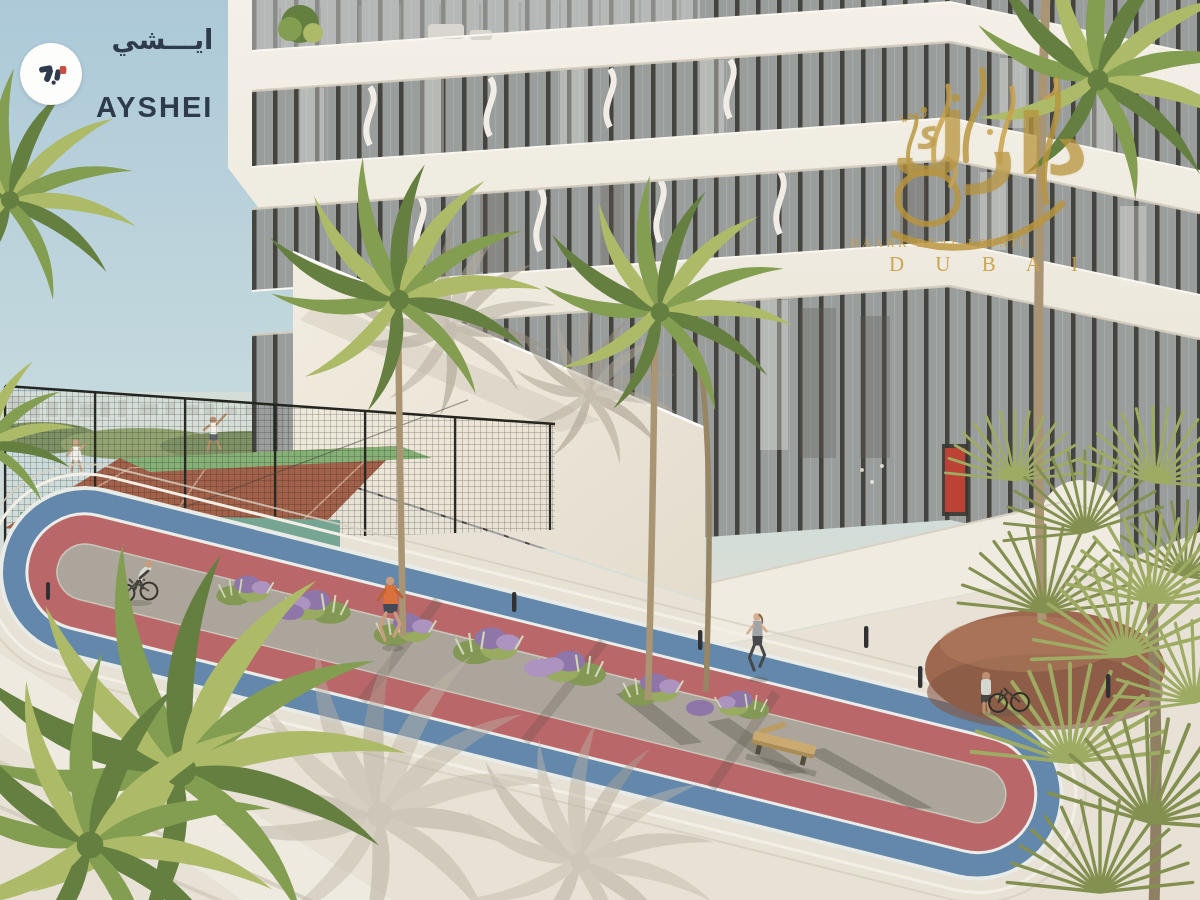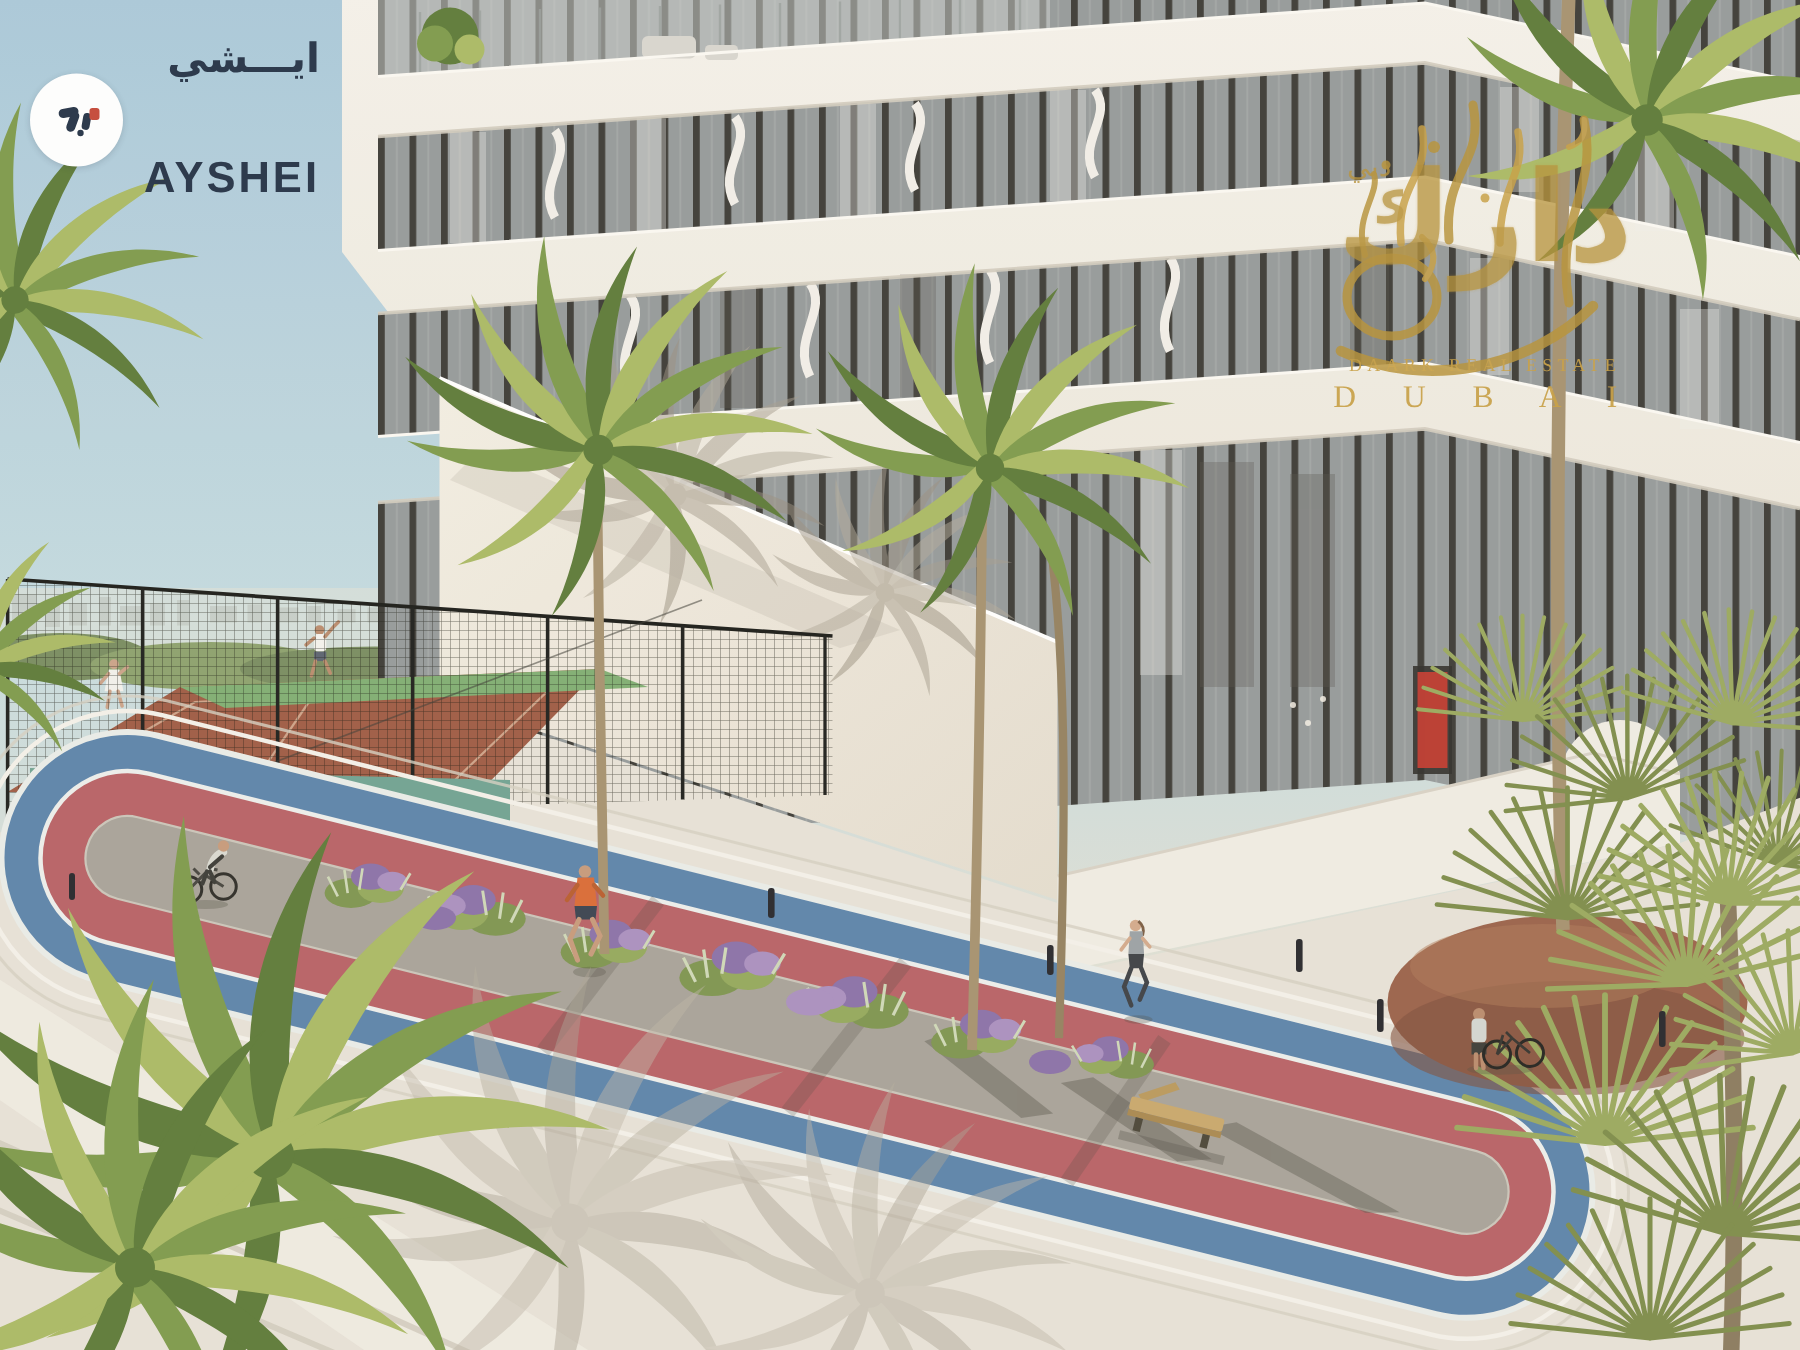--- a/index.html
+++ b/index.html
@@ -11,31 +11,31 @@
   .fan2{stroke:var(--c-fan-dark);stroke-width:2.1;stroke-linecap:round}
   .goldstroke{stroke:var(--c-gold);fill:none;stroke-linecap:round}
   .goldstroke2{stroke:var(--c-gold-light);fill:none;stroke-linecap:round}
 
   
   #ayshei{position:absolute;left:20px;top:26px;display:flex;align-items:center;gap:14px;}
   #ayshei .disc{width:62px;height:62px;border-radius:50%;background:#fdfdfc;
     box-shadow:0 1px 4px rgba(40,50,60,.18);display:flex;align-items:center;justify-content:center;}
   #ayshei .txt{display:flex;flex-direction:column;line-height:1;color:var(--c-navy);gap:32px;}
   #ayshei .ar{font-family:"DejaVu Sans",sans-serif;font-weight:bold;font-size:27px;direction:rtl;}
-  #ayshei .lat{font-weight:bold;font-size:29px;letter-spacing:2px;margin-top:20px;}
+  #ayshei .lat{font-weight:bold;font-size:29px;letter-spacing:2px;margin-top:8px;}
 
   
   #daark{position:absolute;left:850px;top:38px;width:280px;height:250px;opacity:.93;}
   #daark .cal-sm{position:absolute;left:48px;top:62px;font-family:"DejaVu Sans",sans-serif;
     font-size:19px;color:var(--c-gold);direction:rtl;opacity:.85;}
   #daark .cal-main{position:absolute;left:0;top:58px;width:100%;text-align:center;
     font-family:"DejaVu Sans",sans-serif;font-weight:bold;font-size:84px;color:var(--c-gold);
     direction:rtl;opacity:.82;text-shadow:0 0 2px rgba(185,149,63,.5);}
   #daark svg{position:absolute;left:0;top:14px;}
-  #daark .l1{position:absolute;top:198px;width:100%;text-align:center;
+  #daark .l1{position:absolute;top:198px;width:100%;
     font-family:"Liberation Serif",serif;font-size:12px;letter-spacing:3.5px;color:var(--c-gold-light);}
   #daark .l2{position:absolute;top:214px;width:100%;text-align:center;
     font-family:"Liberation Serif",serif;font-weight:normal;font-size:21px;letter-spacing:13px;color:var(--c-gold-light);}
 </style>
 </head>
 <body>
 
 <div id="stage">
 
 <svg class="scene" viewBox="0 0 1200 900">

